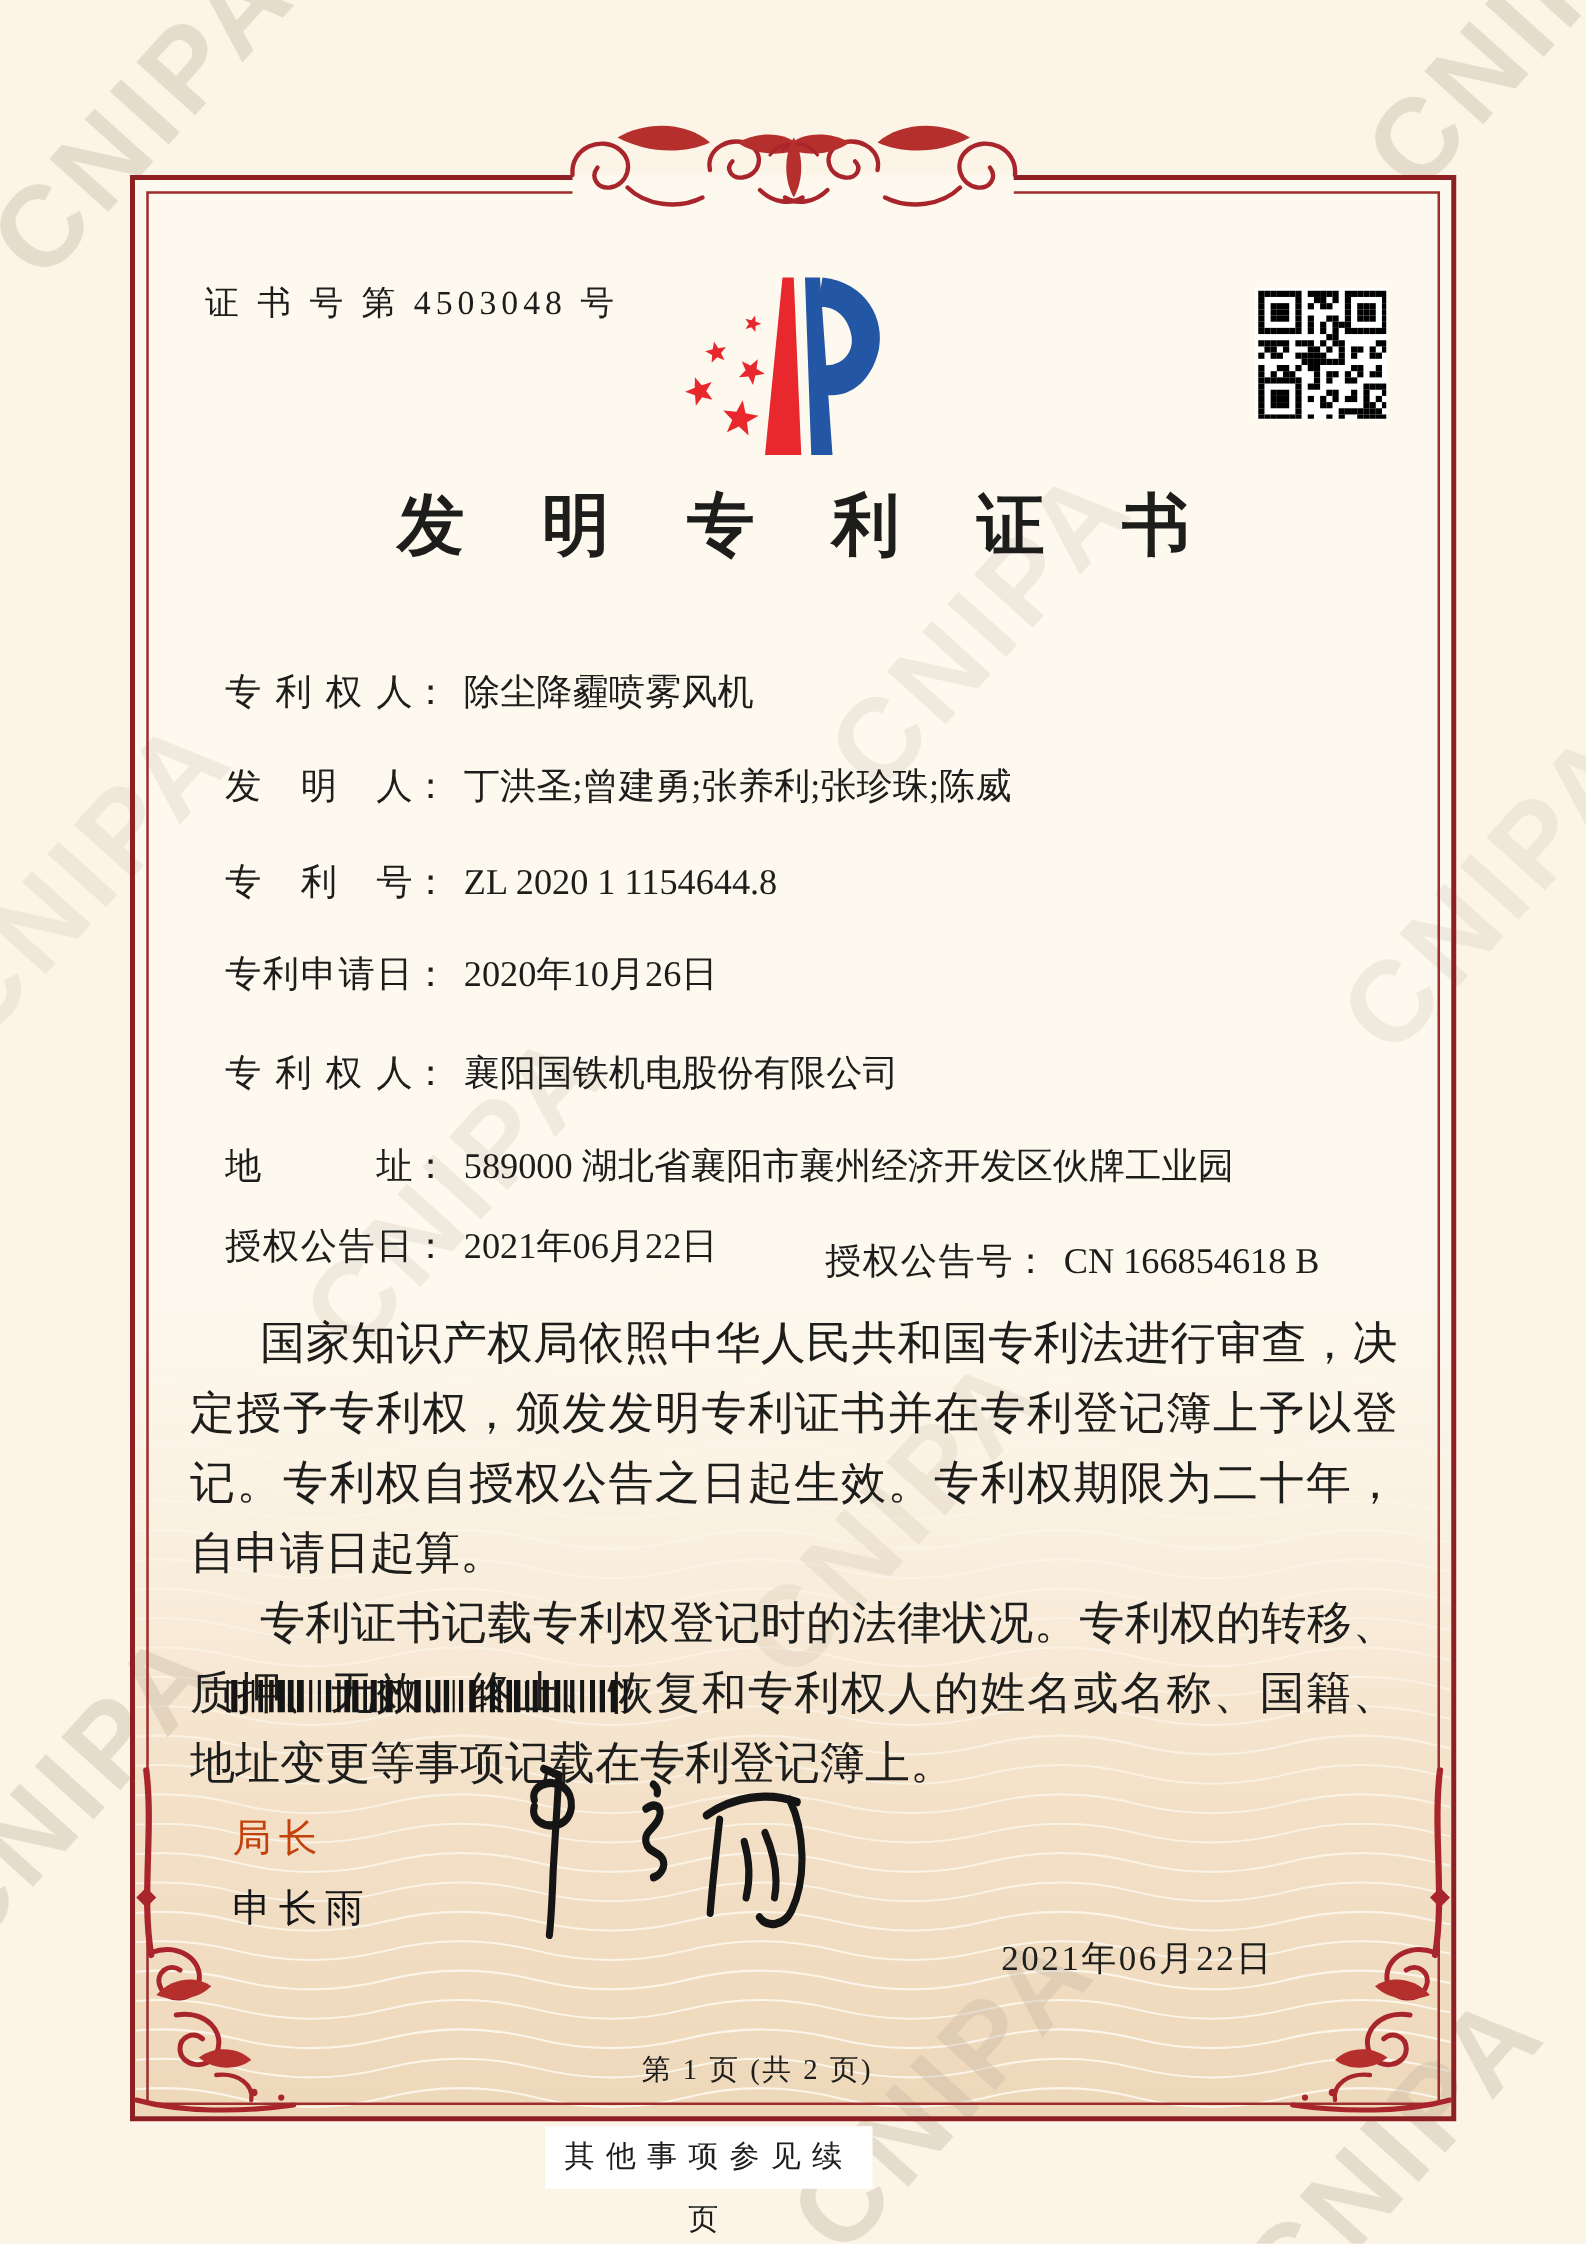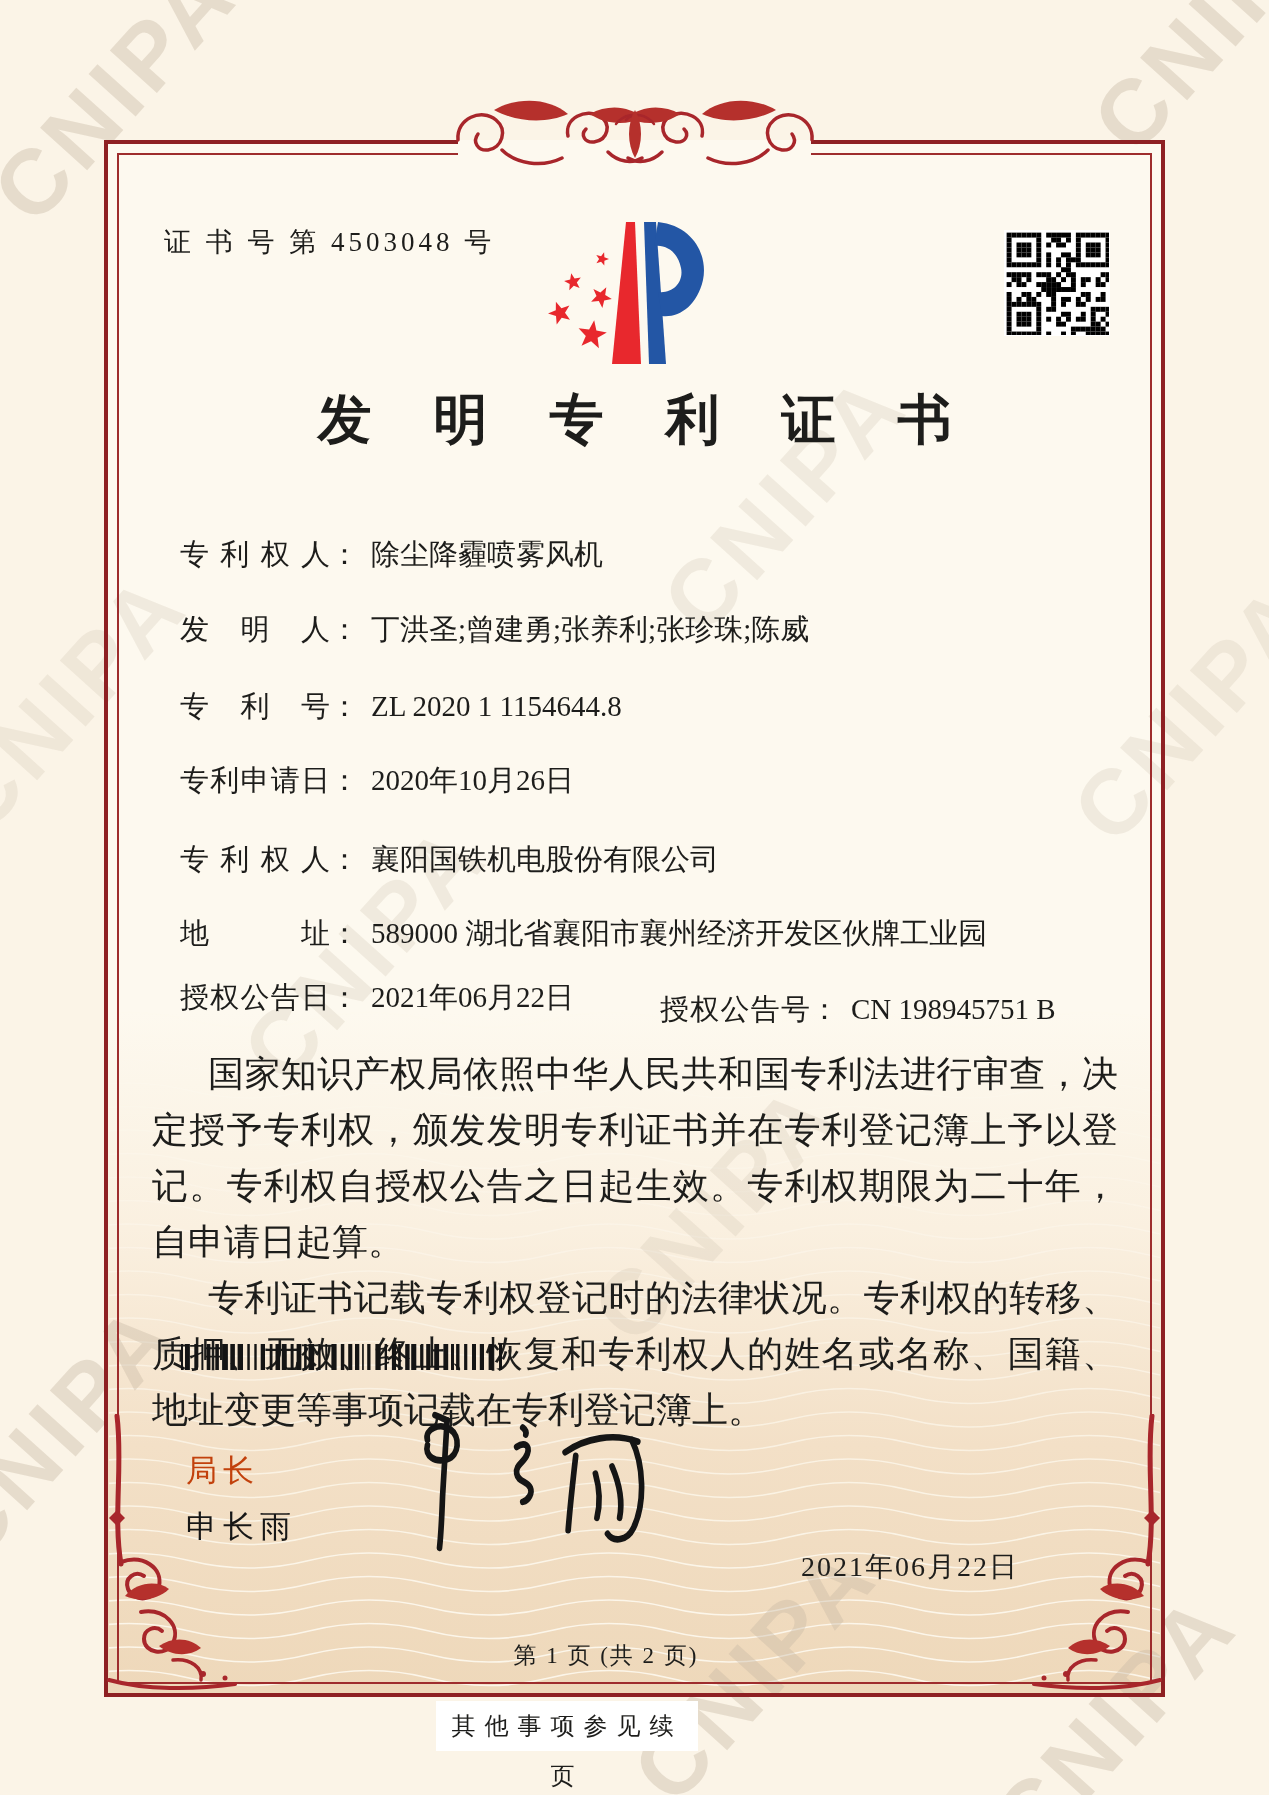--- a/index.html
+++ b/index.html
@@ -422,21 +422,21 @@
     <span class="flabel">专利权人</span><span class="fcolon">：</span><span class="fvalue">襄阳国铁机电股份有限公司</span>
   </div>
   <div class="row abs" style="top:912px">
     <span class="flabel">地址</span><span class="fcolon">：</span><span class="fvalue">589000 湖北省襄阳市襄州经济开发区伙牌工业园</span>
   </div>
 
   <div class="row abs" style="top:976px">
     <span class="flabel">授权公告日</span><span class="fcolon">：</span><span class="fvalue">2021年06月22日</span>
   </div>
   <div class="row abs" id="row-grant-no" style="top:988px">
-    <span class="flabel">授权公告号</span><span class="fcolon">：</span><span class="fvalue">CN 198945751 B</span>
+    <span class="flabel">授权公告号</span><span class="fcolon">：</span><span class="fvalue">CN 166854618 B</span>
   </div>
 
   <div class="abs" id="paras">
     <p>国家知识产权局依照中华人民共和国专利法进行审查，决定授予专利权，颁发发明专利证书并在专利登记簿上予以登记。专利权自授权公告之日起生效。专利权期限为二十年，自申请日起算。</p>
     <p>专利证书记载专利权登记时的法律状况。专利权的转移、质押、无效、终止、恢复和专利权人的姓名或名称、国籍、地址变更等事项记载在专利登记簿上。</p>
   </div>
 
   <svg class="abs" id="barcode" viewBox="0 0 322 28" preserveAspectRatio="none">
     <g id="barcode-bars">
         <rect x="0" y="0" width="2" height="28" fill="#141414"></rect>

